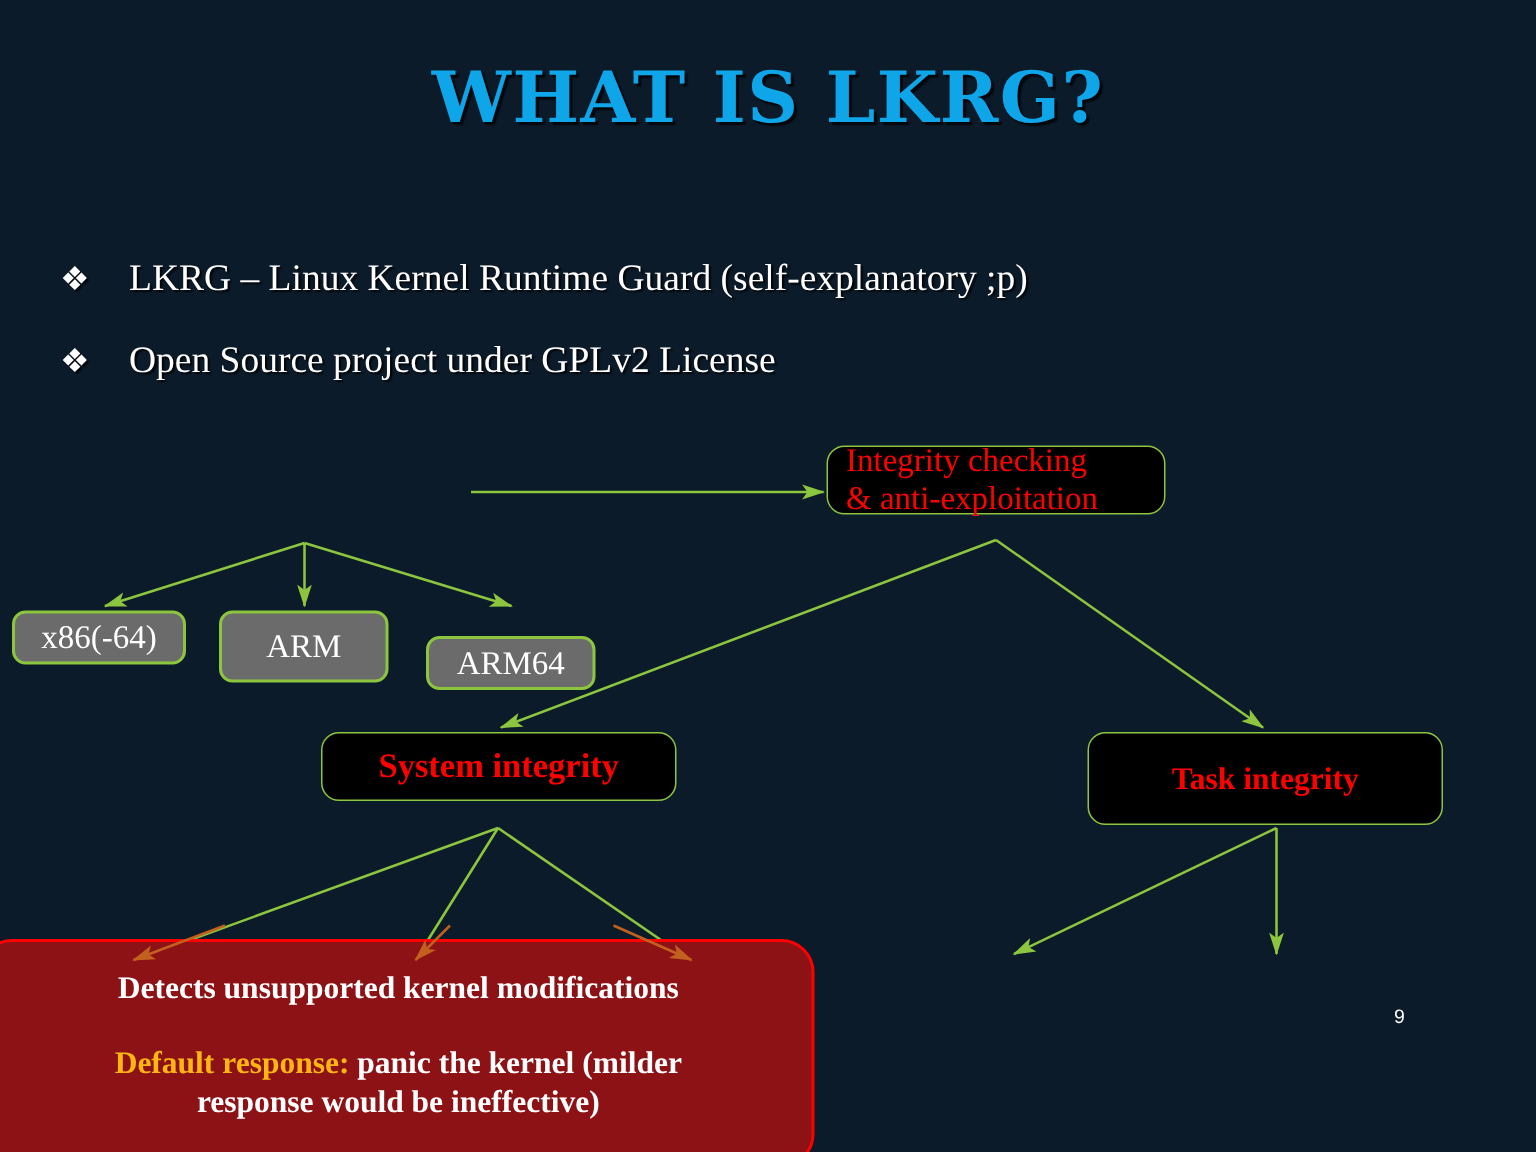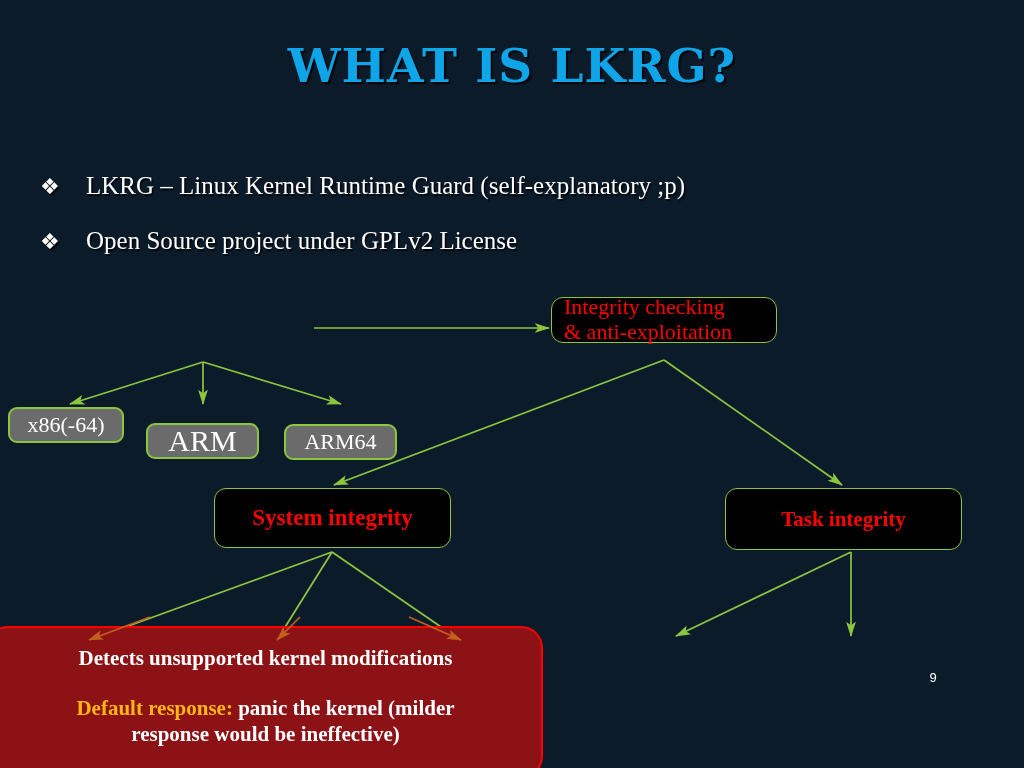--- a/index.html
+++ b/index.html
@@ -82,25 +82,25 @@
   }
   #node-integrity {
     left: 551px; top: 297px; width: 226px; height: 46px;
     font-size: 22px;
     justify-content: flex-start;
     text-align: left;
     padding-left: 12px;
     line-height: 1.12;
   }
   #node-x86   { left: 8px;   top: 407px; width: 116px; height: 36px; font-size: 22px; }
-  #node-arm   { left: 146px; top: 423px; width: 113px; height: 36px; font-size: 30px; }
+  #node-arm   { left: 146px; top: 407px; width: 113px; height: 48px; font-size: 22px; }
   #node-arm64 { left: 284px; top: 424px; width: 113px; height: 36px; font-size: 22px; }
 
   #node-sysint {
-    left: 214px; top: 488px; width: 237px; height: 60px;
+    left: 214px; top: 488px; width: 237px; height: 46px;
     font-size: 23px; font-weight: bold;
   }
   #node-taskint {
     left: 725px; top: 488px; width: 237px; height: 62px;
     font-size: 21px; font-weight: bold;
   }
 
   
   #callout {
     position: absolute;

